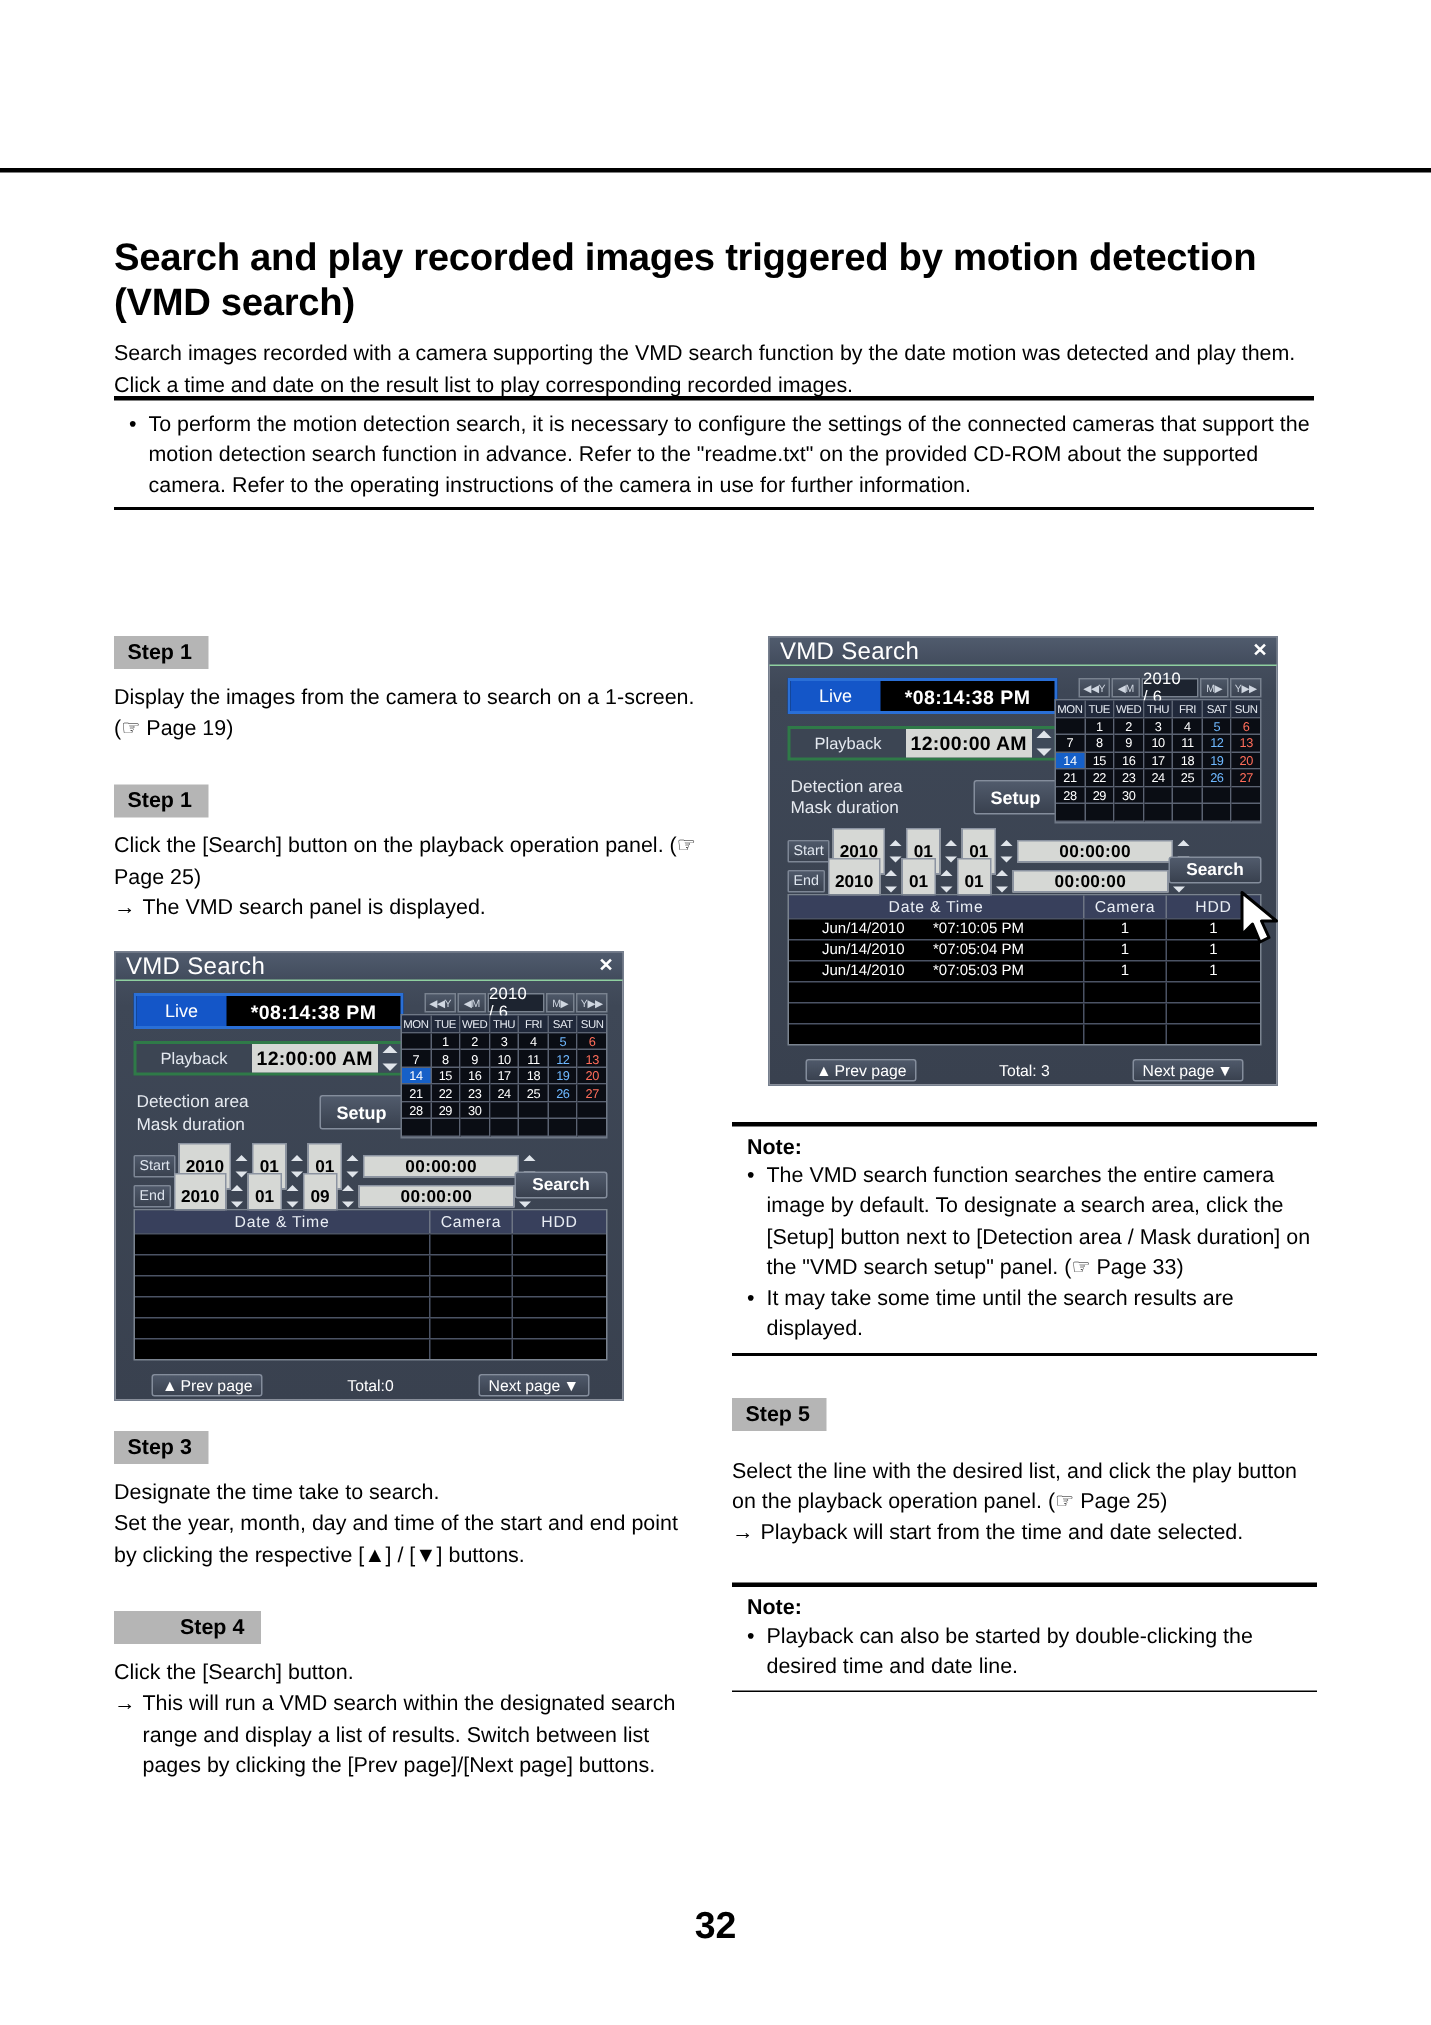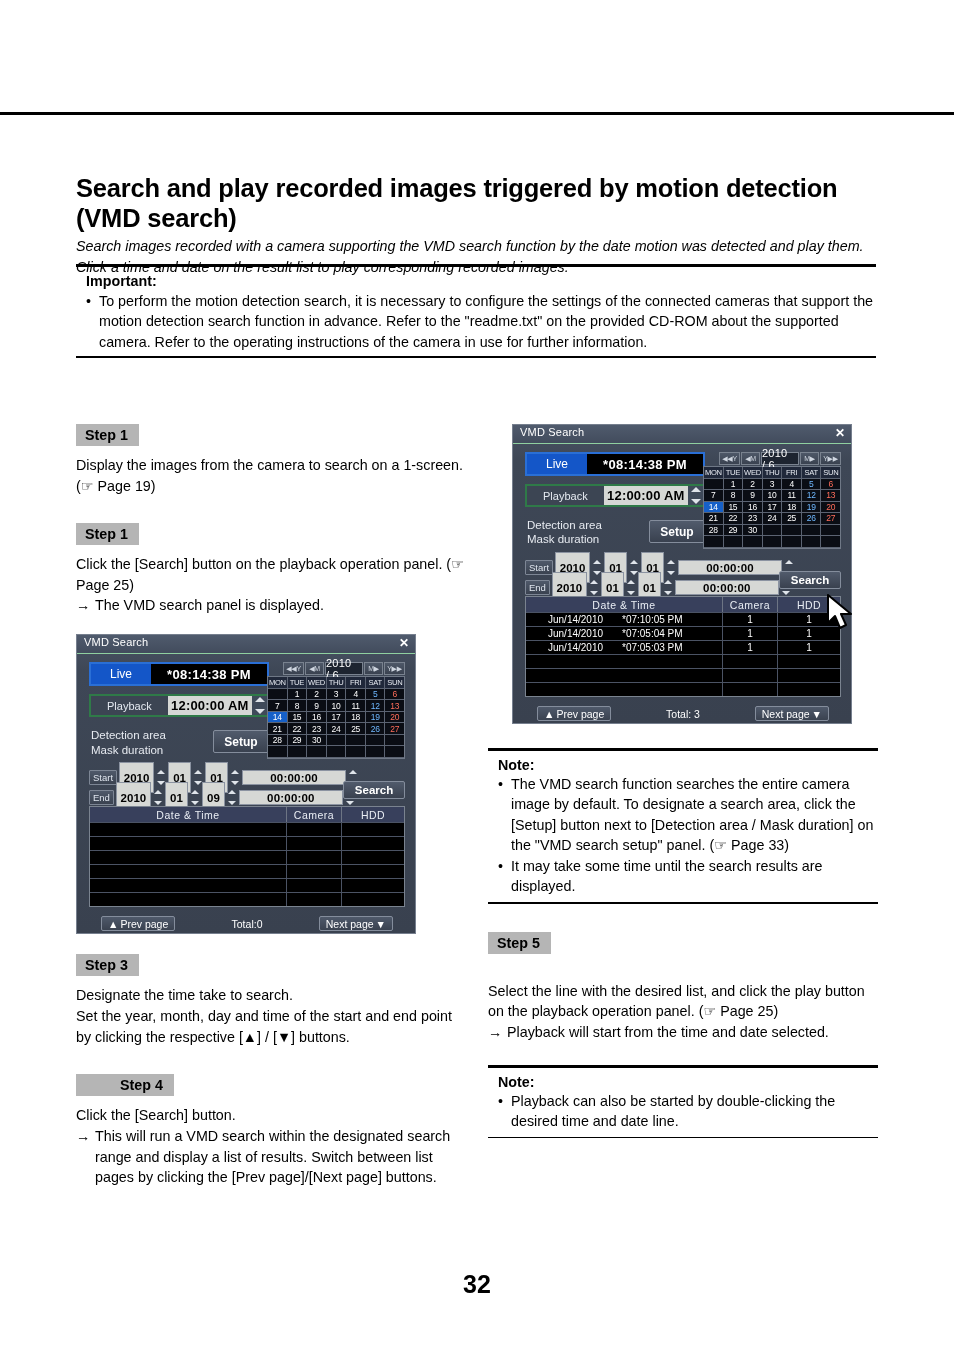--- a/index.html
+++ b/index.html
@@ -16,28 +16,28 @@
   .page { position:absolute; left:0; top:0; width:954px; height:1350px; }
 
   
   .top-rule {
     position:absolute; left:0; top:112px; width:954px; height:3px;
     background:#000;
   }
 
   
   .title {
-    position:absolute; left:76px; top:156px; width:800px;
+    position:absolute; left:76px; top:140px; width:800px;
     font-size:25.5px; font-weight:bold; line-height:1.19;
     letter-spacing:-0.2px;
   }
 
   .intro {
-    position:absolute; left:76px; top:222px; width:800px;
-    font-size:14.3px; line-height:1.45;font-style:italic;
+    position:absolute; left:76px; top:212px; width:800px;
+    font-size:14.3px; line-height:1.45;
   }
 
   
   .important-box {
     position:absolute; left:76px; top:264px; width:800px;
   }
   .rule-thick { height:2.5px; background:#000; width:100%; }
   .rule-thin  { height:1.6px; background:#000; width:100%; }
   .imp-inner { padding:6px 0 4px 10px; }
   .imp-head { font-size:14.3px; font-weight:bold; margin-bottom:2px; }
@@ -72,21 +72,21 @@
     color:#e8ecf2;
     user-select:none;
   }
   .vmd-title {
     height:19px; position:relative;
     background: linear-gradient(180deg,#505b6d 0%,#424c5d 100%);
     border-bottom:1px solid #8fd0a0;
   }
   .vmd-title-text {
     position:absolute; left:7px; top:1px;
-    font-size:11px; color:#ffffff; letter-spacing:.2px;
+    font-size:16px; color:#ffffff; letter-spacing:.2px;
   }
   .vmd-close {
     position:absolute; right:6px; top:2px;
     font-size:12px; color:#ffffff; line-height:1; font-weight:bold;
     cursor:pointer;
   }
   .vmd-body { position:relative; padding:6px 7px 6px 7px; }
 
   
   .live-row {
@@ -240,21 +240,20 @@
 
   <div class="top-rule"></div>
 
   <h1 class="title">Search and play recorded images triggered by motion detection (VMD search)</h1>
 
   <p class="intro">Search images recorded with a camera supporting the VMD search function by the date motion was detected and play them. Click a time and date on the result list to play corresponding recorded images.</p>
 
   <div class="important-box">
     <div class="rule-thick"></div>
     <div class="imp-inner">
-      <div class="imp-head">Important:</div>
       <div class="bullet-row">
         <span class="bullet-dot">•</span>
         <span class="bullet-txt">To perform the motion detection search, it is necessary to configure the settings of the connected cameras that support the motion detection search function in advance. Refer to the "readme.txt" on the provided CD-ROM about the supported camera. Refer to the operating instructions of the camera in use for further information.</span>
       </div>
     </div>
     <div class="rule-thin"></div>
   </div>
 
   <div class="col-left">
 
@@ -725,21 +724,21 @@
         <div class="bullet-row">
           <span class="bullet-dot">•</span>
           <span class="bullet-txt">It may take some time until the search results are displayed.</span>
         </div>
       </div>
       <div class="rule-thin"></div>
     </div>
 
     
     <div class="step-badge" style="margin-top:28px;">Step 5</div>
-    <p class="para" style="margin:27px 0 0 0;">Select the line with the desired list, and click the play button on the playback operation panel. (☞ Page 25)</p>
+    <p class="para" style="margin:17px 0 0 0;">Select the line with the desired list, and click the play button on the playback operation panel. (☞ Page 25)</p>
     <div class="arrow-row">
       <span class="arrow-gl">→</span>
       <span class="arrow-tx">Playback will start from the time and date selected.</span>
     </div>
 
     
     <div class="note-box" style="margin-top:22px;">
       <div class="rule-thick"></div>
       <div class="note-inner">
         <div class="note-head">Note:</div>

